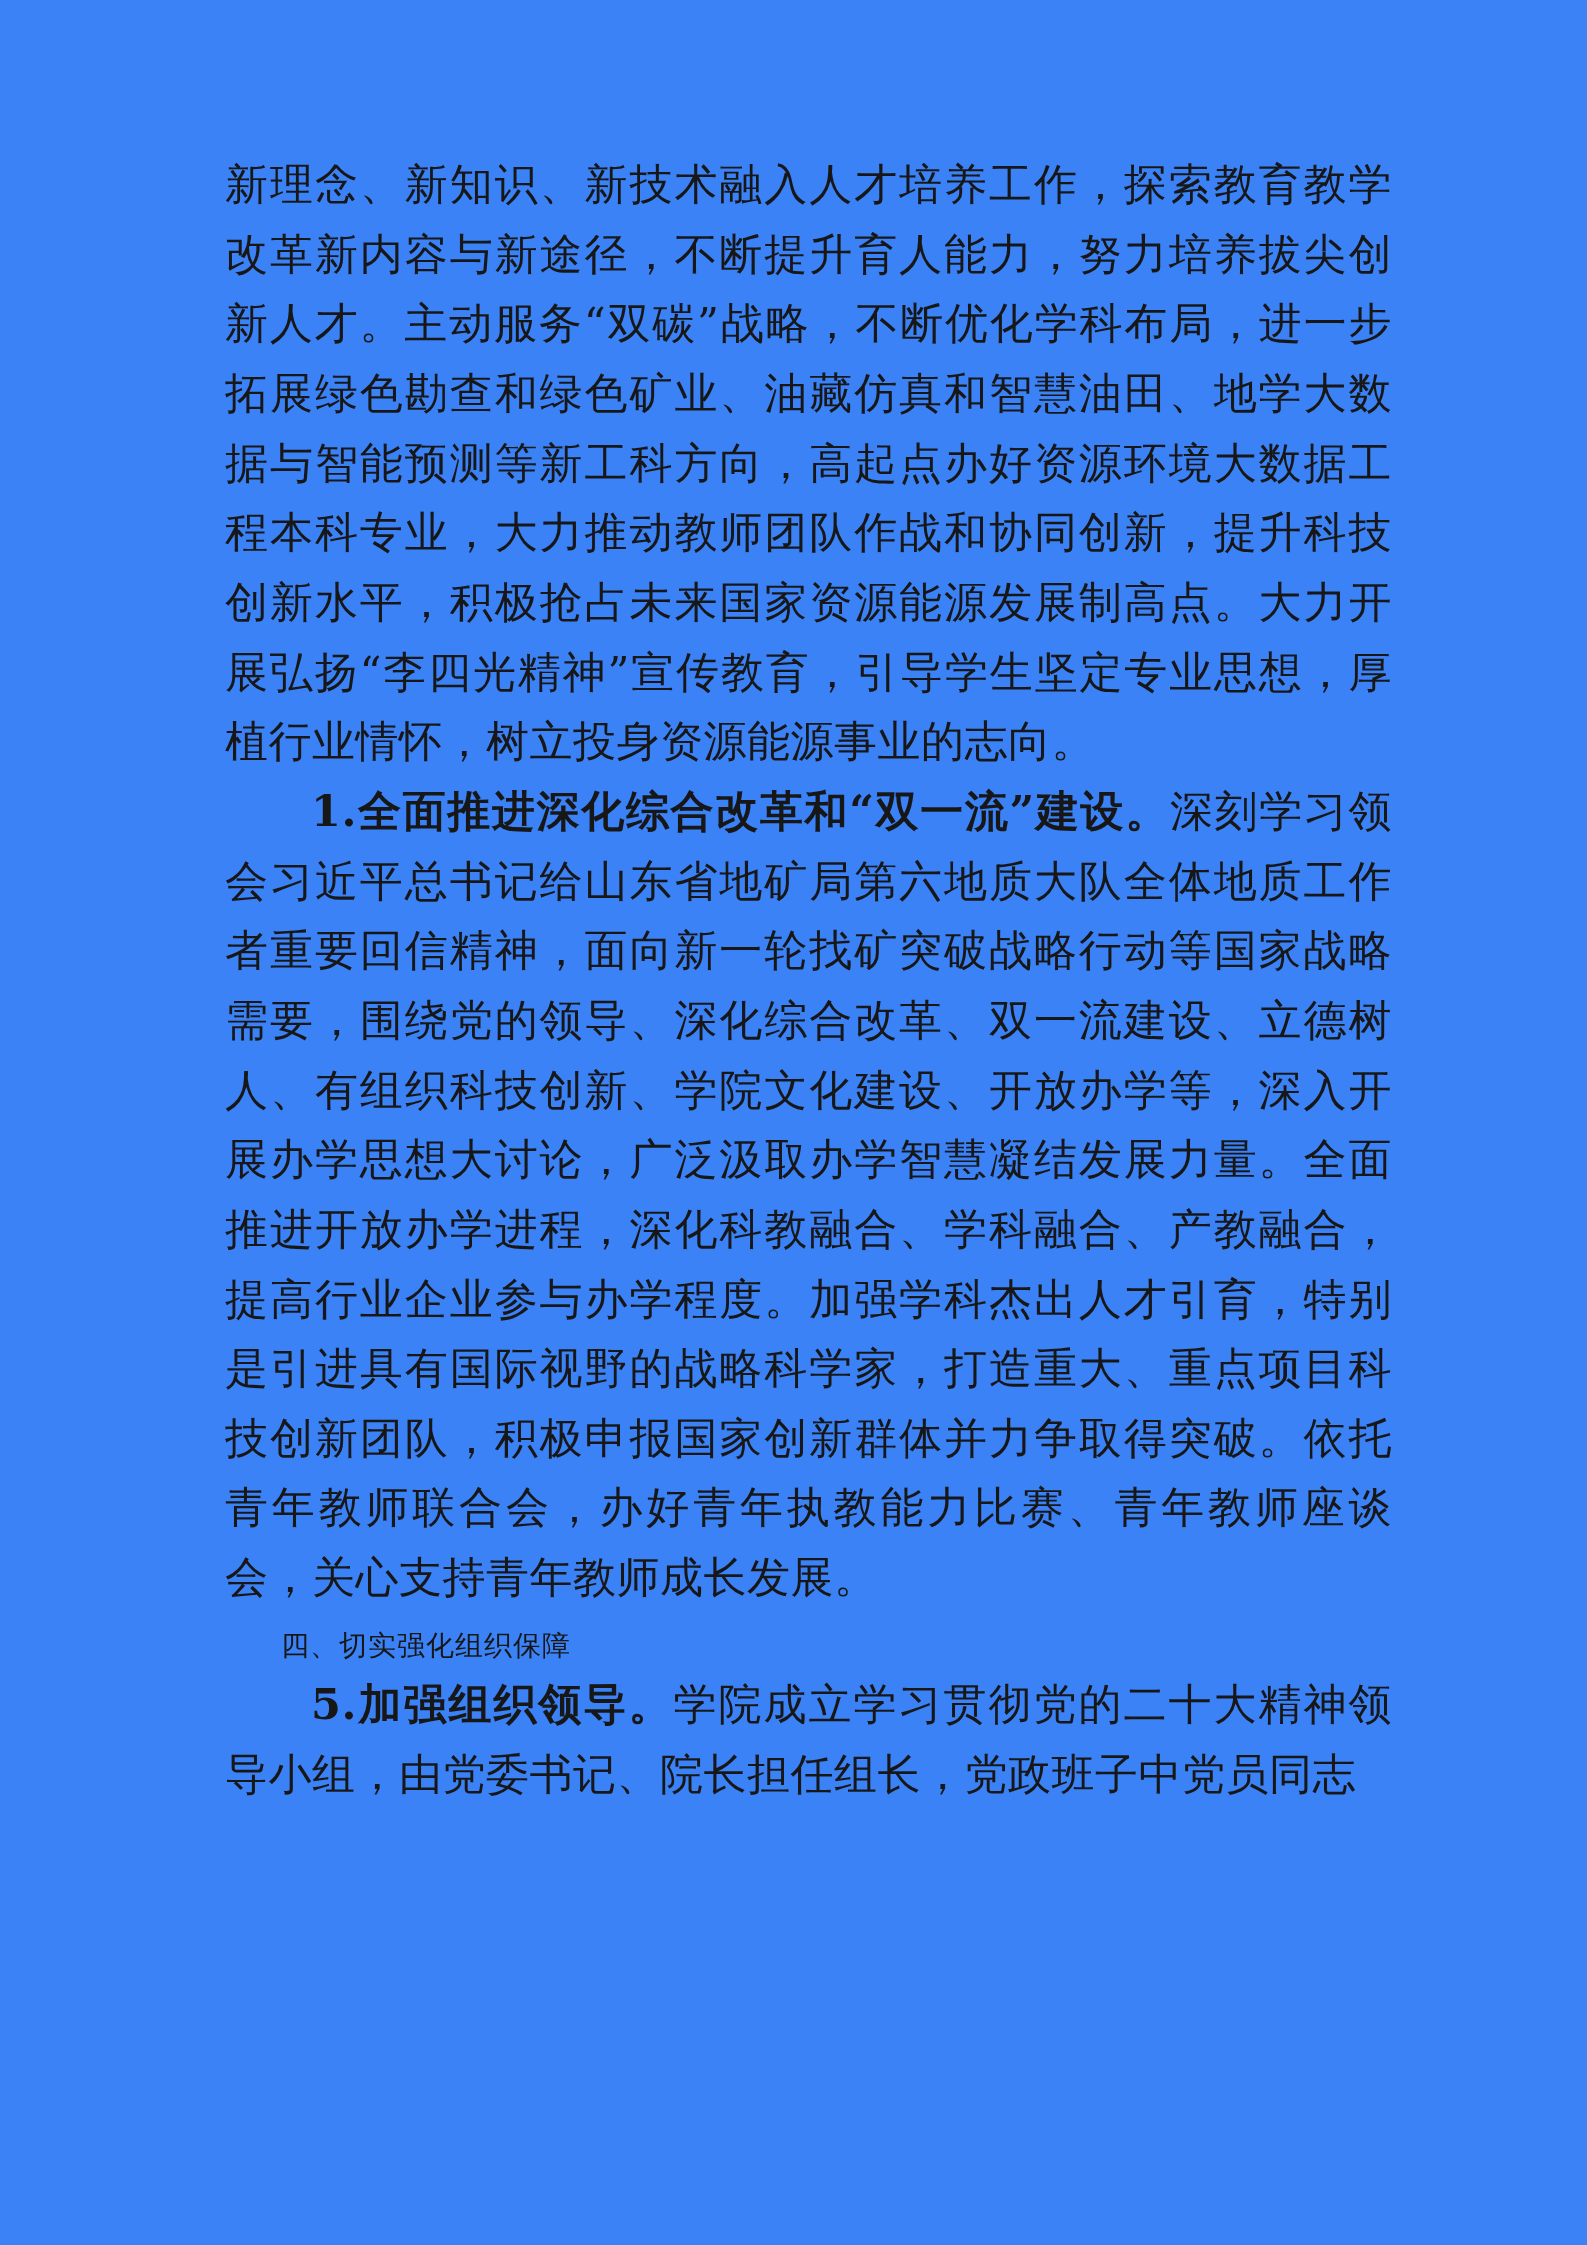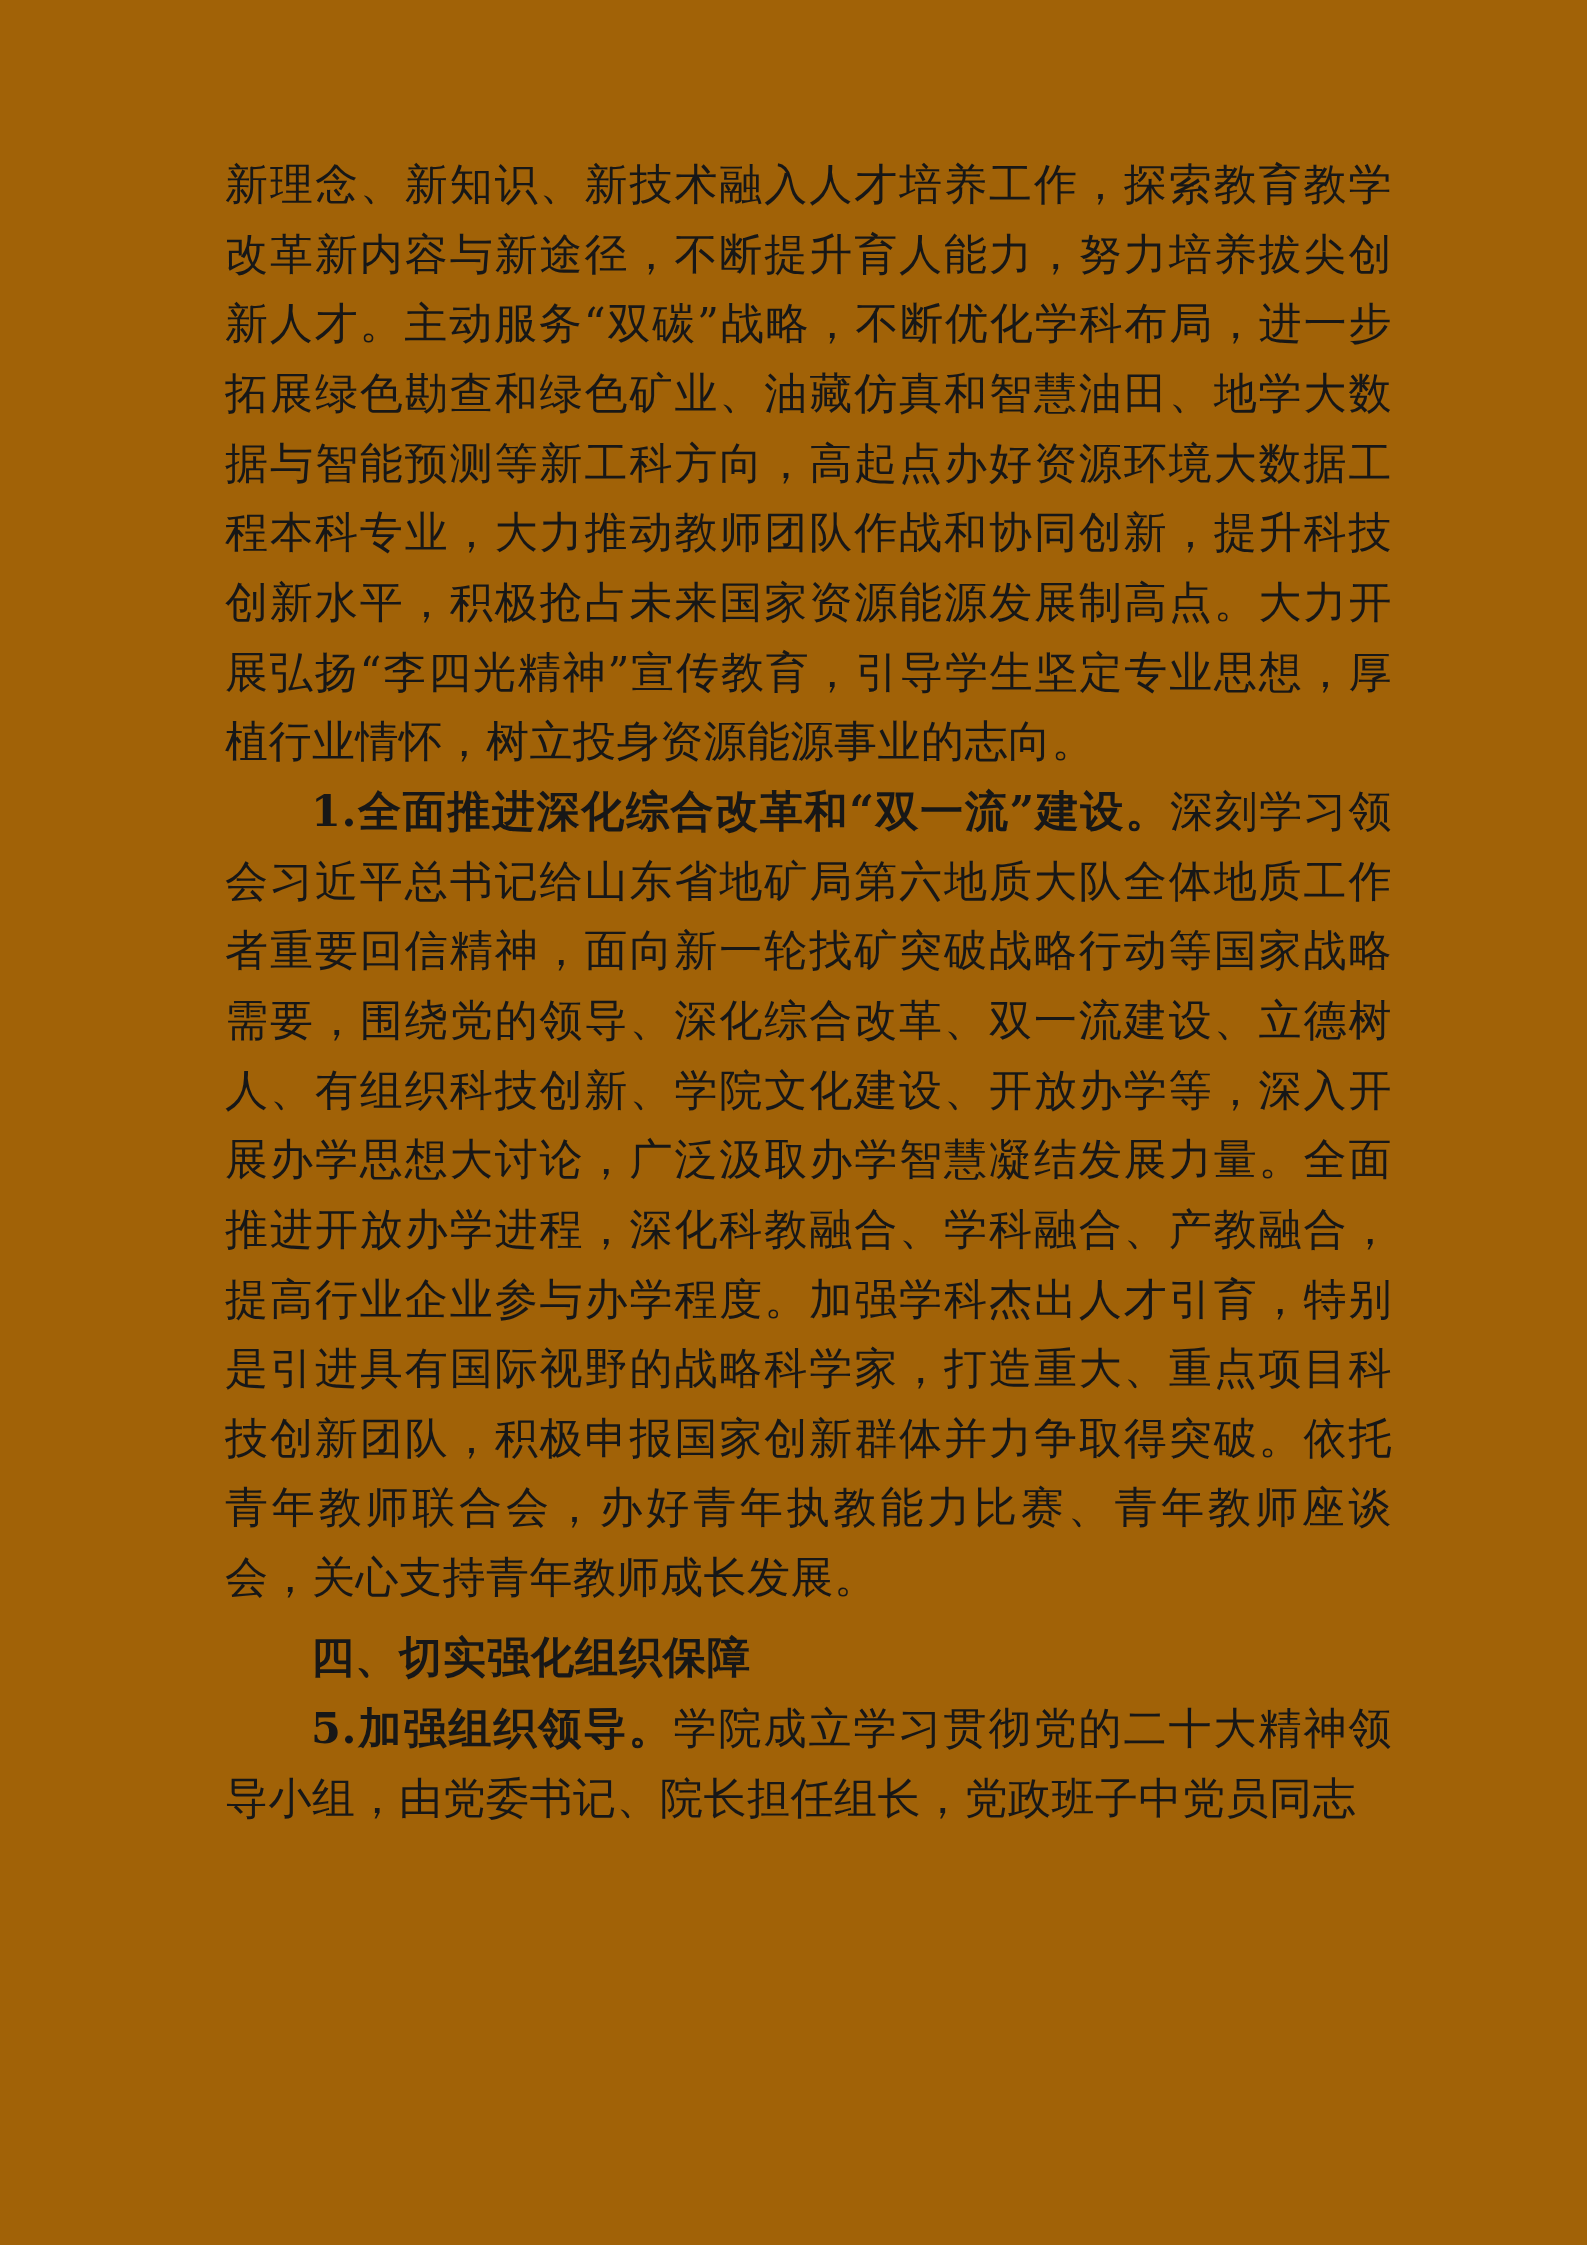--- a/index.html
+++ b/index.html
@@ -3,43 +3,43 @@
 <meta charset="utf-8">
 <style>
   html, body {
     margin: 0;
     padding: 0;
     background: #ffffff;
   }
   .page {
     width: 1587px;
     height: 2245px;
-    background: #a16207;
+    background: #3b82f6;
     position: relative;
     box-sizing: border-box;
     padding: 150px 195px 120px 225px;
     font-family: "DejaVu Serif", "Liberation Serif", serif;
     color: #171717;
   }
   .doc-body {
     font-size: 43px;
     line-height: 1.62;
     text-align: justify;
     text-justify: inter-ideograph;
     letter-spacing: 0.5px;
   }
   p {
     margin: 0 0 0 0;
   }
   p.indent {
     text-indent: 2em;
   }
   .heading {
-    font-weight: bold;
-    font-size: 43px;
+    font-weight: normal;
+    font-size: 28px;
     line-height: 1.62;
     text-indent: 2em;
     letter-spacing: 1px;
     margin: 10px 0 2px 0;
   }
   .bold {
     font-weight: bold;
   }
 </style>
 </head>

